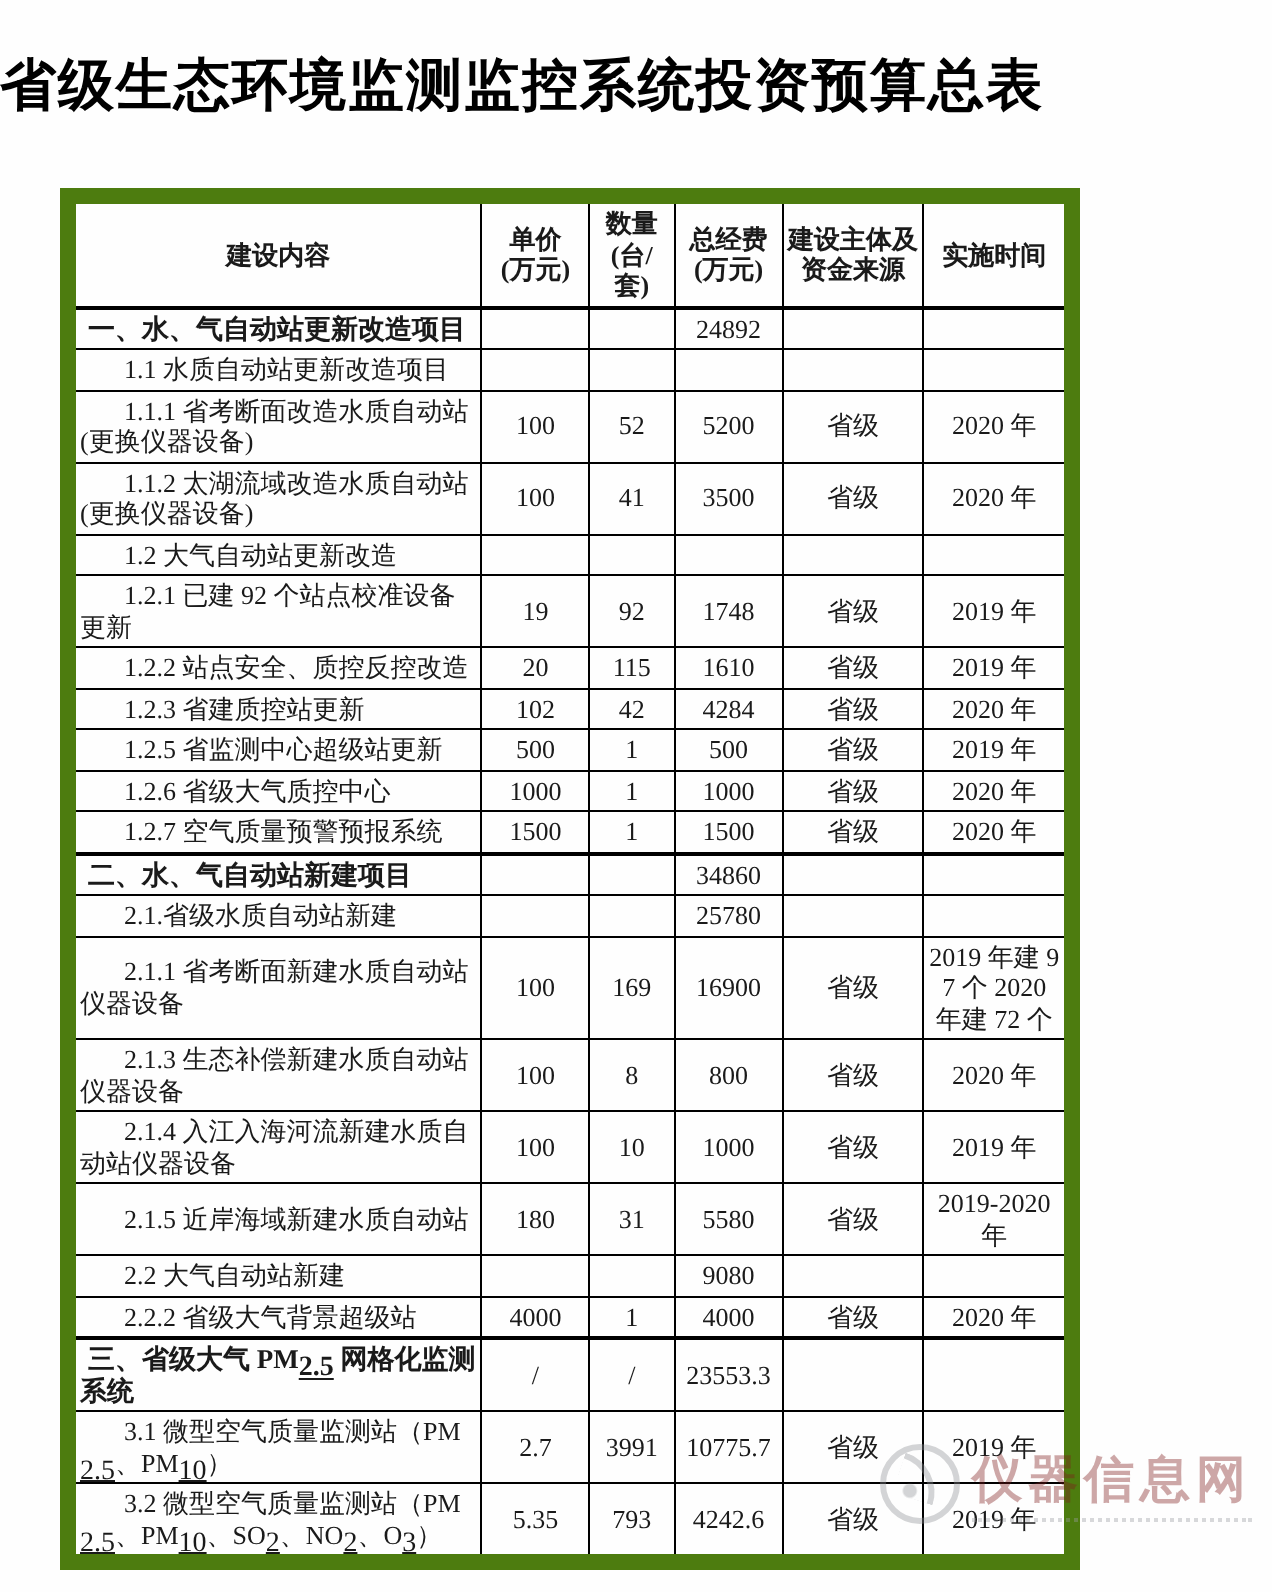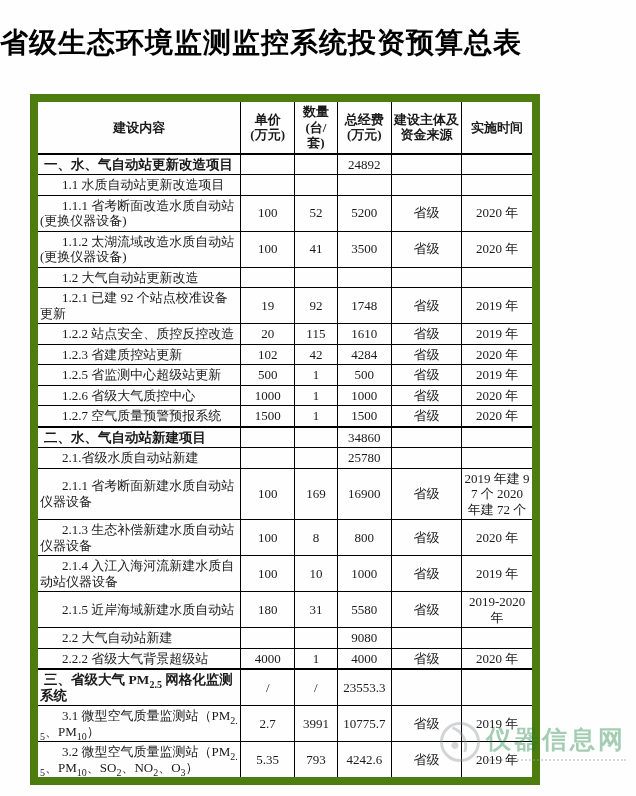--- a/index.html
+++ b/index.html
@@ -50,21 +50,21 @@
     padding-left:2px;
     text-indent:22px;
   }
   tr.section td.content{
     text-indent:4px;
     font-weight:bold;
     font-size:13.5px;
   }
   tr.section td{border-top:2px solid #000;}
   td.bold-val{font-weight:normal;}
-  sub{font-size:10px;line-height:0;}
+  sub{font-size:14px;line-height:0;text-decoration:underline;}
   .watermark{
     position:absolute;
     left:440px;top:722px;
     width:190px;
     display:flex;
     align-items:center;
     opacity:0.38;
     pointer-events:none;
   }
   .wm-logo{
@@ -82,21 +82,21 @@
     left:6px;top:4px;
     width:18px;height:18px;
     border-top:3px solid #8f9296;
     border-right:3px solid #8f9296;
     border-radius:0 100% 0 0;
     transform:rotate(18deg);
   }
   .wm-text{
     font-size:25px;
     font-weight:bold;
-    color:#15803d;
+    color:#7f1d1d;
     letter-spacing:3px;
     margin-left:6px;
     border-bottom:2px dotted #9a9da1;
     padding-bottom:3px;
     white-space:nowrap;
   }
 </style>
 </head>
 <body>
 

